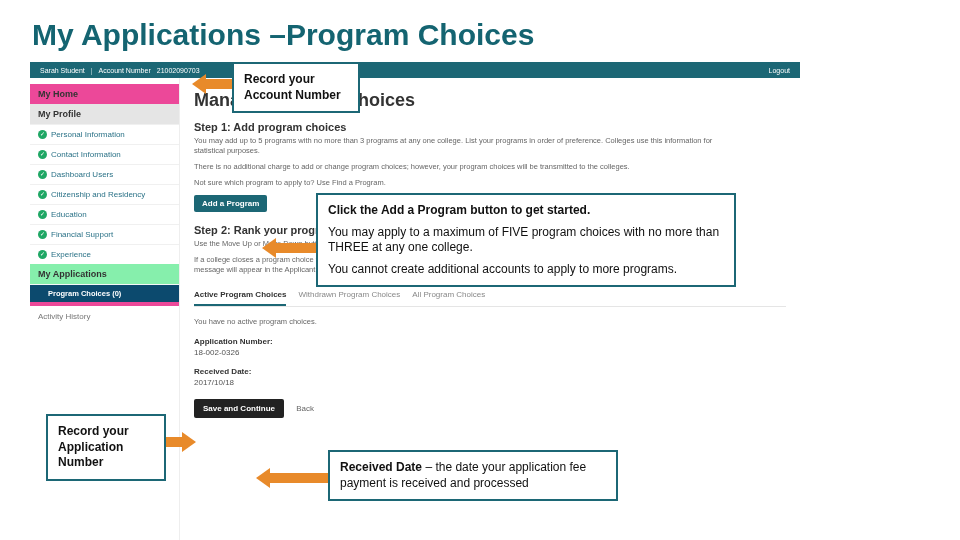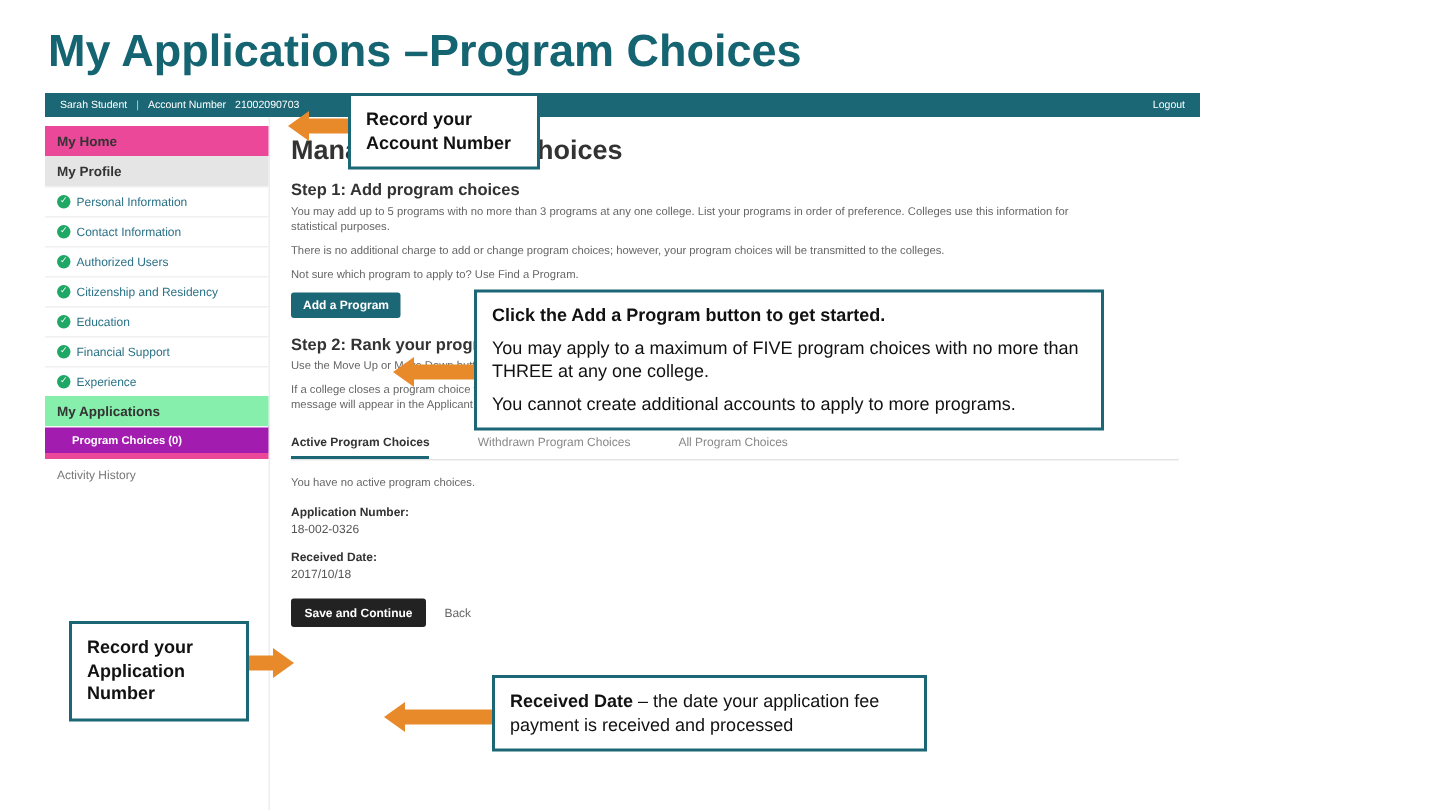--- a/index.html
+++ b/index.html
@@ -10,28 +10,28 @@
   .topbar { display:flex; align-items:center; justify-content:space-between; background:#1c6775; height:16px; padding:0 10px; color:#fff; font-size:7px; }
   .topbar .left { display:flex; gap:6px; align-items:center; }
   .topbar .sep { opacity:0.7; }
   .topbar .logout { color:#fff; cursor:pointer; }
   .body { display:flex; height: calc(100% - 16px); }
   .sidebar { width:150px; background:#fff; border-right:1px solid #eee; padding:6px 0 0 0; font-size:8px; }
   .side-group-title { background:#ec4899; padding:5px 8px; font-weight:700; color:#333; font-size:9px; }
   .side-link { display:flex; align-items:center; gap:4px; padding:5px 8px; color:#2b7287; border-top:1px solid #f0f0f0; cursor:pointer; }
   .check { display:inline-block; width:9px; height:9px; border-radius:50%; background:#1fa765; color:#fff; font-size:6px; line-height:9px; text-align:center; }
   .side-sub { padding:4px 8px 4px 14px; color:#777; font-size:7.5px; border-top:1px solid #f6f6f6; cursor:pointer; }
-  .side-sub.active { background:#a21caf; color:#fff; font-weight:600; padding-left:18px; }
+  .side-sub.active { background:#0c4a6e; color:#fff; font-weight:600; padding-left:18px; }
   .side-link.ah { color:#777; border-top:4px solid #ec4899; padding:6px 8px; }
   .main { flex:1; padding:10px 14px 20px 14px; position:relative; }
   .h1 { font-size:18px; font-weight:600; color:#333; margin-top:2px; margin-bottom:10px; }
   .h2 { font-size:11px; font-weight:700; color:#333; margin-top:6px; margin-bottom:3px; }
   .para { font-size:7.5px; color:#666; line-height:1.35; margin-bottom:6px; max-width:540px; }
   .btn-teal { display:inline-block; background:#1c6775; color:#fff; font-size:8px; padding:4px 8px; border-radius:2px; font-weight:600; cursor:pointer; }
-  .tabs { display:flex; gap:32px; border-bottom:1px solid #e5e5e5; margin-top:10px; font-size:8px; }
+  .tabs { display:flex; gap:12px; border-bottom:1px solid #e5e5e5; margin-top:10px; font-size:8px; }
   .tab { padding:5px 0; color:#888; cursor:pointer; }
   .tab.active { color:#333; border-bottom:2px solid #1c6775; font-weight:600; }
   .field-label { font-weight:700; font-size:8px; color:#333; margin-top:10px; }
   .field-val { font-size:8px; color:#555; margin-top:2px; }
   .btn-dark { display:inline-block; background:#222; color:#fff; font-size:8px; padding:5px 9px; border-radius:2px; font-weight:600; margin-top:12px; cursor:pointer; }
   .link-back { display:inline-block; color:#666; font-size:8px; margin-left:10px; cursor:pointer; }
   
   .callout { position:absolute; background:#fff; border:2px solid #1c6775; padding:8px 10px; font-size:12px; color:#111; font-weight:600; line-height:1.3; z-index:10; }
   .callout .sub { font-weight:500; }
   .arrow { position:absolute; z-index:9; }
@@ -66,21 +66,21 @@
         <div class="side-link">
             <span class="check">✓</span>
             <span>Personal Information</span>
           </div>
         <div class="side-link">
             <span class="check">✓</span>
             <span>Contact Information</span>
           </div>
         <div class="side-link">
             <span class="check">✓</span>
-            <span>Authorized Users</span>
+            <span>Dashboard Users</span>
           </div>
         <div class="side-link">
             <span class="check">✓</span>
             <span>Citizenship and Residency</span>
           </div>
         <div class="side-link">
             <span class="check">✓</span>
             <span>Education</span>
           </div>
         <div class="side-link">

